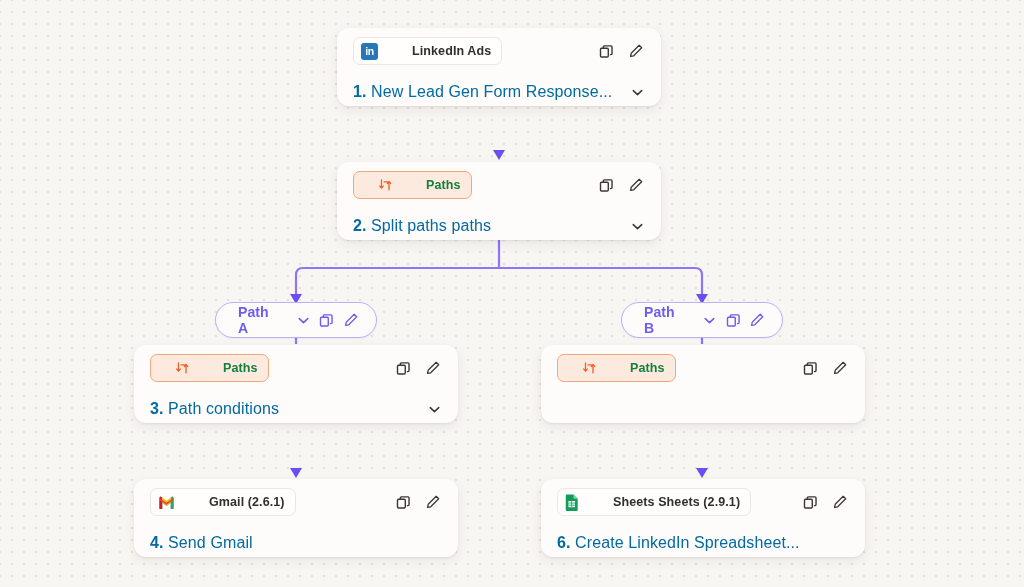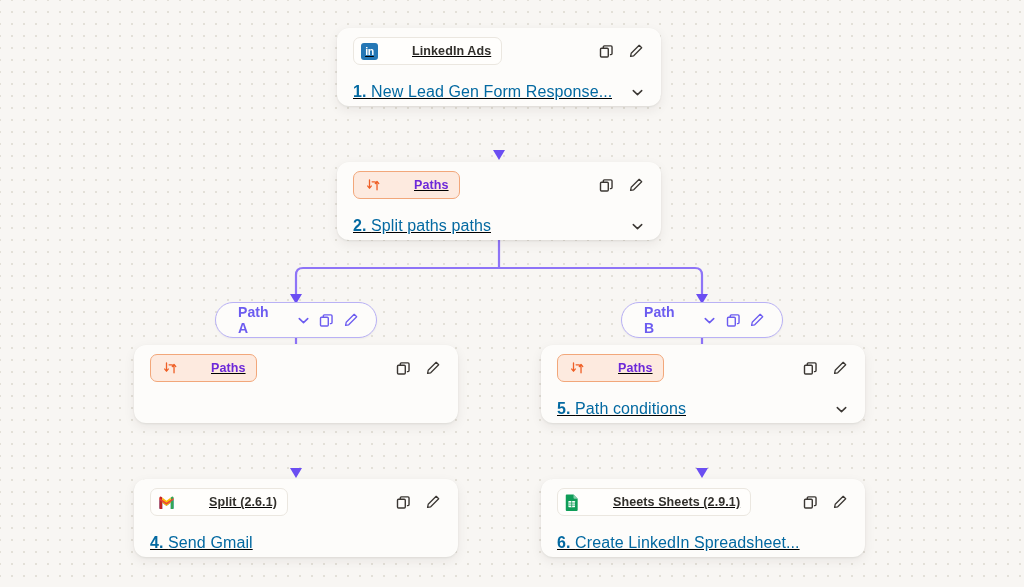--- a/index.html
+++ b/index.html
@@ -37,21 +37,20 @@
 
   
   .node {
     position: absolute;
     background: #fdfcfa;
     border-radius: 12px;
     box-shadow: 0 1px 2px rgba(40,35,30,.08),
                 0 4px 12px rgba(40,35,30,.07);
     box-sizing: border-box;
     z-index: 3;
-    text-decoration: underline;
   }
   .node-top {
     height: 46px;
     display: flex;
     align-items: center;
     padding: 0 14px 0 16px;
   }
   .node-bottom {
     height: 36px;
     display: flex;
@@ -71,22 +70,22 @@
     border: 1px solid #ebe7e0;
     font-size: 12.5px;
     font-weight: 700;
     color: #32302c;
     letter-spacing: .1px;
     white-space: nowrap;
   }
   .badge.paths {
     background: #fdeadf;
     border: 1px solid #f2a77a;
-    color: #6d28d9;
-    padding: 0 10px 0 12px;
+    color: #15803d;
+    padding: 0 10px 0 24px;
   }
 
   .badge-label { line-height: 1; margin-left: 27px; }
 
   .spacer { flex: 1 1 auto; }
 
   .icon-btn {
     width: 22px;
     height: 22px;
     display: inline-flex;
@@ -338,20 +337,32 @@
           <rect x="1.6" y="4.6" width="8.3" height="9.2" rx="1.1"></rect>
           <path d="M4.6 4.3V3.1a1.1 1.1 0 0 1 1.1-1.1h7.1a1.1 1.1 0 0 1 1.1 1.1v7.1a1.1 1.1 0 0 1-1.1 1.1h-1.2"></path>
         </svg>
       </span>
       <span class="icon-btn">
         <svg width="16" height="16" viewBox="0 0 18 18" fill="none" stroke="#3b3733" stroke-width="1.45" stroke-linejoin="round">
           <path d="M12.6 2.6l2.8 2.8-9 9-3.5.7.7-3.5z"></path>
         </svg>
       </span>
     </div>
+    <div class="node-bottom">
+      <span class="step-text">
+        <span class="step-num">3. </span>
+        <span class="step-name">Path conditions</span>
+      </span>
+      <span class="spacer"></span>
+      <span class="chev">
+        <svg width="15" height="15" viewBox="0 0 16 16" fill="none" stroke="#3b3733" stroke-width="1.6" stroke-linecap="round" stroke-linejoin="round">
+          <path d="M3.5 6 L8 10.3 L12.5 6"></path>
+        </svg>
+      </span>
+    </div>
   </div>
 
   <div class="node" id="n5" style="left:541px; top:345px; width:324px; height:78px;">
     <div class="node-top">
       <span class="badge paths">
         <span>
           <svg width="14" height="14" viewBox="0 0 16 16" fill="none" stroke="#ef5f26" stroke-width="1.5" stroke-linecap="round" stroke-linejoin="round">
             <path d="M4 2.2 V11"></path>
               <path d="M2 9.2 L4 11.6 L6 9.2"></path>
             <path d="M12.6 13.4 V7.4 a3 3 0 0 0-3-3 H7"></path>
@@ -363,52 +374,40 @@
       <span class="spacer"></span>
       <span class="icon-btn">
         <svg width="15" height="15" viewBox="0 0 16 16" fill="none" stroke="#3b3733" stroke-width="1.5">
           <rect x="1.6" y="4.6" width="8.3" height="9.2" rx="1.1"></rect>
           <path d="M4.6 4.3V3.1a1.1 1.1 0 0 1 1.1-1.1h7.1a1.1 1.1 0 0 1 1.1 1.1v7.1a1.1 1.1 0 0 1-1.1 1.1h-1.2"></path>
         </svg>
       </span>
       <span class="icon-btn">
         <svg width="16" height="16" viewBox="0 0 18 18" fill="none" stroke="#3b3733" stroke-width="1.45" stroke-linejoin="round">
           <path d="M12.6 2.6l2.8 2.8-9 9-3.5.7.7-3.5z"></path>
-        </svg>
-      </span>
-    </div>
-    <div class="node-bottom">
-      <span class="step-text">
-        <span class="step-num">5. </span>
-        <span class="step-name">Path conditions</span>
-      </span>
-      <span class="spacer"></span>
-      <span class="chev">
-        <svg width="15" height="15" viewBox="0 0 16 16" fill="none" stroke="#3b3733" stroke-width="1.6" stroke-linecap="round" stroke-linejoin="round">
-          <path d="M3.5 6 L8 10.3 L12.5 6"></path>
         </svg>
       </span>
     </div>
   </div>
 
   <div class="node" id="n4" style="left:134px; top:479px; width:324px; height:78px;">
     <div class="node-top">
       <span class="badge">
         <span>
           <svg width="17" height="13" viewBox="0 0 24 18">
             <path d="M2 17V5.2L12 12 22 5.2V17a1 1 0 0 1-1 1h-3V9.4L12 13.8 6 9.4V18H3a1 1 0 0 1-1-1z" fill="#4285f4"></path>
             <path d="M2 5.2V2.2a1.6 1.6 0 0 1 2.5-1.3L6 2v7.4L2 5.2z" fill="#c5221f"></path>
             <path d="M22 5.2V2.2a1.6 1.6 0 0 0-2.5-1.3L18 2v7.4l4-4.2z" fill="#34a853"></path>
             <path d="M6 2l6 4.4L18 2v7.4L12 13.8 6 9.4V2z" fill="#fbbc04"></path>
             <path d="M6 9.4V18H3a1 1 0 0 1-1-1V5.2l4 4.2z" fill="#c5221f"></path>
             <path d="M18 9.4V18h3a1 1 0 0 0 1-1V5.2l-4 4.2z" fill="#34a853"></path>
             <path d="M2 5.2 12 12 22 5.2 22 2.6 12 9.3 2 2.6z" fill="#ea4335"></path>
           </svg>
         </span>
-        <span class="badge-label">Split (2.6.1)</span>
+        <span class="badge-label">Gmail (2.6.1)</span>
       </span>
       <span class="spacer"></span>
       <span class="icon-btn">
         <svg width="15" height="15" viewBox="0 0 16 16" fill="none" stroke="#3b3733" stroke-width="1.5">
           <rect x="1.6" y="4.6" width="8.3" height="9.2" rx="1.1"></rect>
           <path d="M4.6 4.3V3.1a1.1 1.1 0 0 1 1.1-1.1h7.1a1.1 1.1 0 0 1 1.1 1.1v7.1a1.1 1.1 0 0 1-1.1 1.1h-1.2"></path>
         </svg>
       </span>
       <span class="icon-btn">
         <svg width="16" height="16" viewBox="0 0 18 18" fill="none" stroke="#3b3733" stroke-width="1.45" stroke-linejoin="round">

